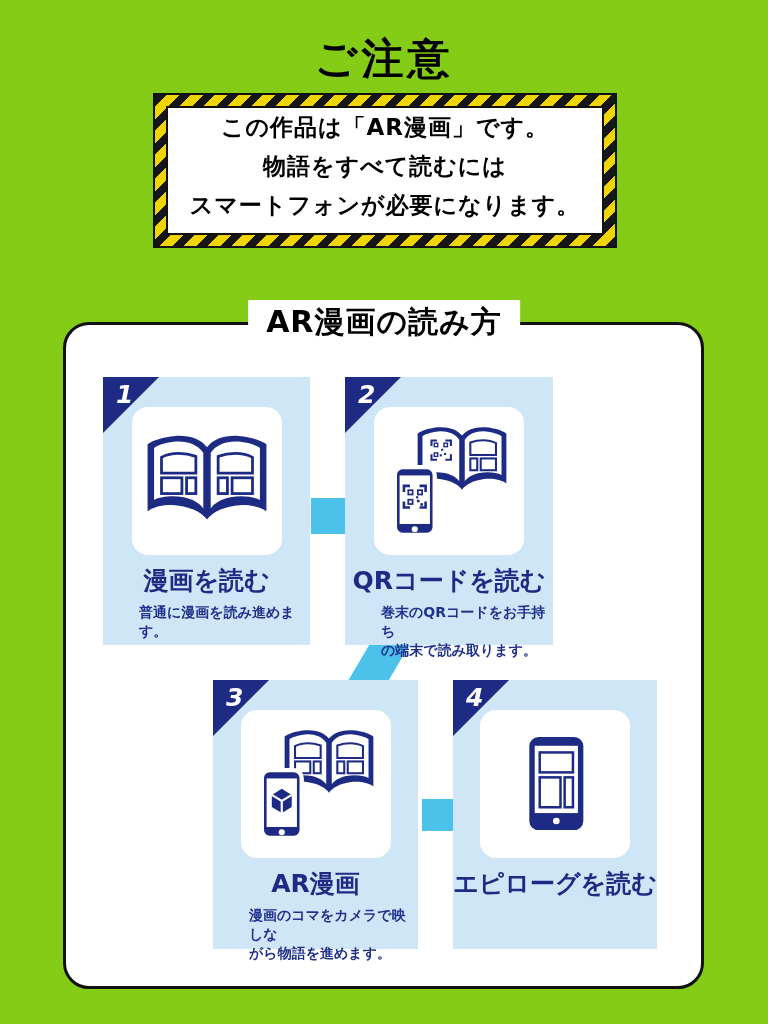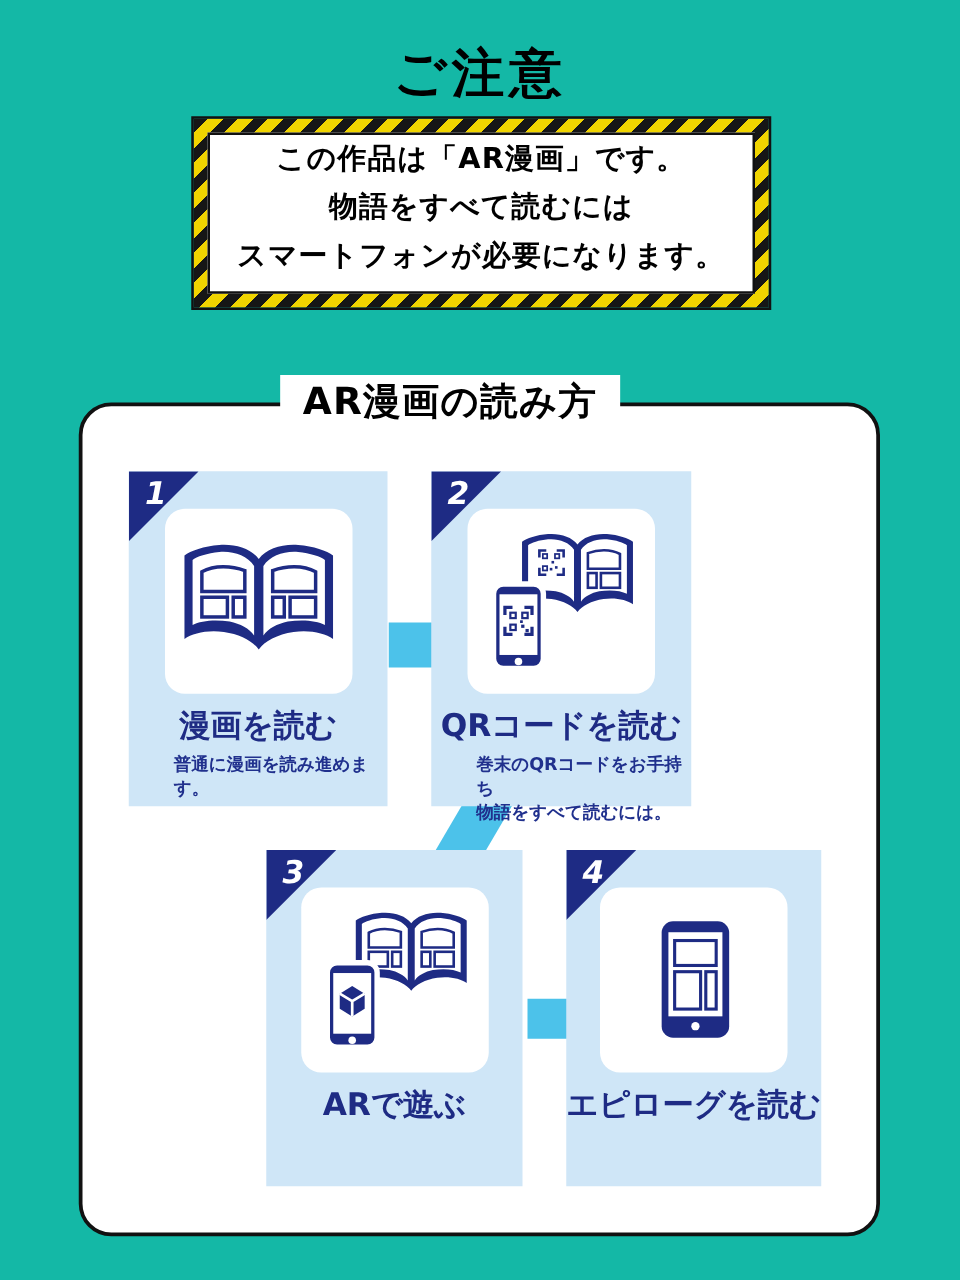--- a/index.html
+++ b/index.html
@@ -1,17 +1,17 @@
 <!DOCTYPE html>
 <html><head>
 <meta charset="utf-8">
 <style>
   html,body{margin:0;padding:0;background:#fff;}
   .page{
-    position:relative;width:768px;height:1024px;background:#14b8a6;overflow:hidden;
+    position:relative;width:768px;height:1024px;background:#84cc16;overflow:hidden;
     font-family:"DejaVu Sans","Liberation Sans",sans-serif;
   }
   
   .main-title{
     position:absolute;top:34px;left:0;width:100%;text-align:center;
     font-size:42px;font-weight:900;color:#000;letter-spacing:4px;line-height:50px;
   }
   .warning{
     position:absolute;left:153px;top:93px;width:464px;height:155px;box-sizing:border-box;
     background:repeating-linear-gradient(135deg,#161616 0 8px,#f0d400 8px 17px);
@@ -24,21 +24,21 @@
   .warning-text{
     font-size:23px;font-weight:bold;color:#000;line-height:39px;
     text-align:center;white-space:pre-line;letter-spacing:1px;
   }
   
   .howto-panel{
     position:absolute;left:63px;top:322px;width:641px;height:667px;box-sizing:border-box;
     border:3px solid #111;border-radius:26px;background:#fff;
   }
   .howto-title{
-    position:absolute;left:360px;top:300px;transform:translateX(-50%);
+    position:absolute;left:384px;top:300px;transform:translateX(-50%);
     background:#fff;padding:0 18px;font-size:30px;font-weight:900;color:#000;
     line-height:44px;white-space:nowrap;letter-spacing:1px;
   }
   
   .card{position:absolute;background:#cfe6f7;}
   .corner{
     position:absolute;left:0;top:0;width:56px;height:56px;background:#1e2b84;
     clip-path:polygon(0 0,100% 0,0 100%);
   }
   .corner-num{
@@ -159,21 +159,21 @@
           <g fill="#fff">
             <rect x="19" y="30" width="3" height="3"></rect>
               <rect x="30" y="30" width="3" height="3"></rect>
               <rect x="19" y="41" width="3" height="3"></rect>
           </g>
         </g>
       </svg>
     </div>
     <div class="card-title">QRコードを読む</div>
     <div class="card-desc"><span>巻末のQRコードをお手持ち
-物語をすべて読むには。</span></div>
+の端末で読み取ります。</span></div>
   </div>
 
   <div class="card" style="left:213px;top:680px;width:205px;height:269px;">
     <div class="corner"></div>
     <span class="corner-num">3</span>
     <div class="iconbox">
       <svg width="130" height="113" viewBox="0 0 150 130">
         <g transform="translate(34,0) scale(0.8)">
           <path d="M70,15 C63,6 50,2 36,3 C23,4 11,8 6,12 L6,84 C13,79 26,76 40,78 C54,80 65,86 70,93 C75,86 86,80 100,78 C114,76 127,79 134,84 L134,12 C129,8 117,4 104,3 C90,2 77,6 70,15 Z" fill="#1e2b84"></path>
           <path d="M66,21 C60,12 48,8 36,9 C26,10 16,13 13,16 L13,72 C20,68 33,67 45,69 C54,71 62,75 66,81 Z" fill="#fff"></path>
@@ -191,21 +191,23 @@
           <rect x="2.5" y="2.5" width="46" height="78" rx="9" fill="#1e2b84" stroke="#fff" stroke-width="5"></rect>
           <rect x="8" y="12" width="35" height="56" fill="#fff"></rect>
           <circle cx="25.5" cy="74" r="3.5" fill="#fff"></circle>
           <polygon points="25.5,24 37,31 37,45 25.5,52 14,45 14,31" fill="#1e2b84"></polygon>
           <g fill="none" stroke="#fff" stroke-width="2.5">
             <path d="M14,31 L25.5,38 L37,31 M25.5,38 L25.5,52"></path>
           </g>
         </g>
       </svg>
     </div>
-    <div class="card-title">ARで遊ぶ</div>
+    <div class="card-title">AR漫画</div>
+    <div class="card-desc"><span>漫画のコマをカメラで映しな
+がら物語を進めます。</span></div>
   </div>
 
   <div class="card" style="left:453px;top:680px;width:204px;height:269px;">
     <div class="corner"></div>
     <span class="corner-num">4</span>
     <div class="iconbox">
       <svg width="125" height="108" viewBox="0 0 150 130">
         <g transform="translate(41,6)">
           <rect x="2.5" y="2.5" width="65" height="112" rx="11" fill="#1e2b84"></rect>
           <rect x="9" y="13" width="52" height="81" fill="#fff"></rect>

